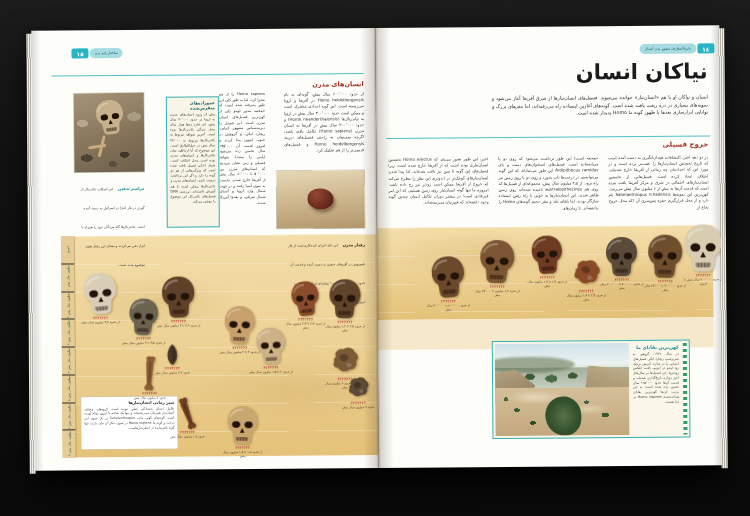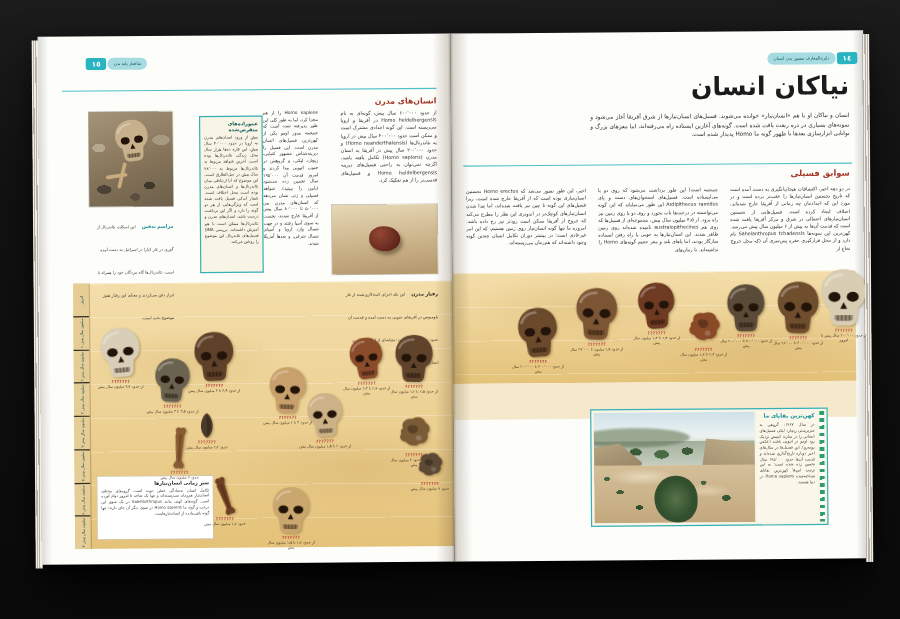--- a/index.html
+++ b/index.html
@@ -343,21 +343,21 @@
     <div class="page page-right">
       <div class="hbar hbar-right">
         <div class="htab">دایرةالمعارف مصور بدن انسان</div>
         <div class="pnum">١٤</div>
       </div>
 
       <div class="pgtitle">نیاکان انسان</div>
       <div class="body-sm" style="right:12px;top:68px;width:216px;font-size:4.8px;line-height:1.6">انسان و نیاکان او با هم «انسان‌تبار» خوانده می‌شوند. فسیل‌های انسان‌تبارها از شرق آفریقا آغاز می‌شود و نمونه‌های بسیاری در دره ریفت یافت شده است. گونه‌های آغازین ایستاده راه می‌رفته‌اند، اما مغزهای بزرگ و توانایی ابزارسازی بعدها با ظهور گونه ما Homo پدیدار شده است.</div>
       <div class="rule" style="left:10px;right:10px;top:110px"></div>
 
-      <div class="redhead" style="right:12px;top:115px;font-size:7px">سوابق فسیلی</div>
+      <div class="redhead" style="right:12px;top:115px;font-size:7px">خروج فسیلی</div>
       <div class="body-sm" style="right:12px;top:129px;width:100px">در دو دهه اخیر، اکتشافات هیجان‌انگیزی به دست آمده است که تاریخ نخستین انسان‌تبارها را عقب‌تر برده است و در مورد این که اجدادمان چه زمانی از آفریقا خارج شده‌اند، اختلاف ایجاد کرده است. فسیل‌هایی از نخستین انسان‌تبارهای احتمالی در شرق و مرکز آفریقا یافت شده است که قدمت آن‌ها به بیش از ۶ میلیون سال پیش می‌رسد. کهن‌ترین این نمونه‌ها Sahelanthropus tchadensis نام دارد و از محل قرارگیری حفره پس‌سری آن (که محل خروج نخاع از</div>
       <div class="body-sm" style="right:122px;top:129px;width:100px">جمجمه است) این طور برداشت می‌شود که روی دو پا می‌ایستاده است. فسیل‌های استخوان‌های دست و پای Ardipithecus ramidus این طور می‌نمایاند که این گونه می‌توانسته در درخت‌ها تاب بخورد و روی دو پا روی زمین نیز راه برود. از ۴٫۵ میلیون سال پیش، مجموعه‌ای از فسیل‌ها که روی هم australopithecines نامیده شده‌اند روی زمین ظاهر شدند. این انسان‌تبارها به خوبی با راه رفتن ایستاده سازگار بودند، اما پاهای بلند و مغز حجیم گونه‌های Homo را نداشته‌اند. تا زمان‌های</div>
       <div class="body-sm" style="right:232px;top:129px;width:100px">اخیر، این طور تصور می‌شد که Homo erectus نخستین انسان‌تباری بوده است که از آفریقا خارج شده است، زیرا فسیل‌های این گونه تا چین نیز یافت شده‌اند، اما پیدا شدن انسان‌تبارهای کوچک‌تر در اندونزی این نظر را مطرح می‌کند که خروج از آفریقا ممکن است زودتر نیز رخ داده باشد. امروزه ما تنها گونه انسان‌تبار روی زمین هستیم، که این امر غیرعادی است؛ در بیشتر دوران تکامل انسان چندین گونه وجود داشته‌اند که هم‌زمان می‌زیسته‌اند.</div>
 
       <div class="sand" style="left:0px;top:200px;width:336px;height:92px"></div>
       <div class="sand-pale" style="left:0px;top:292px;width:336px;height:30px"></div>
 
       <div class="teal-box oldbox" style="left:114px;top:314px;width:198px;height:98px;padding:2px">
         <div class="ls">
           <div class="ls-far"></div>

